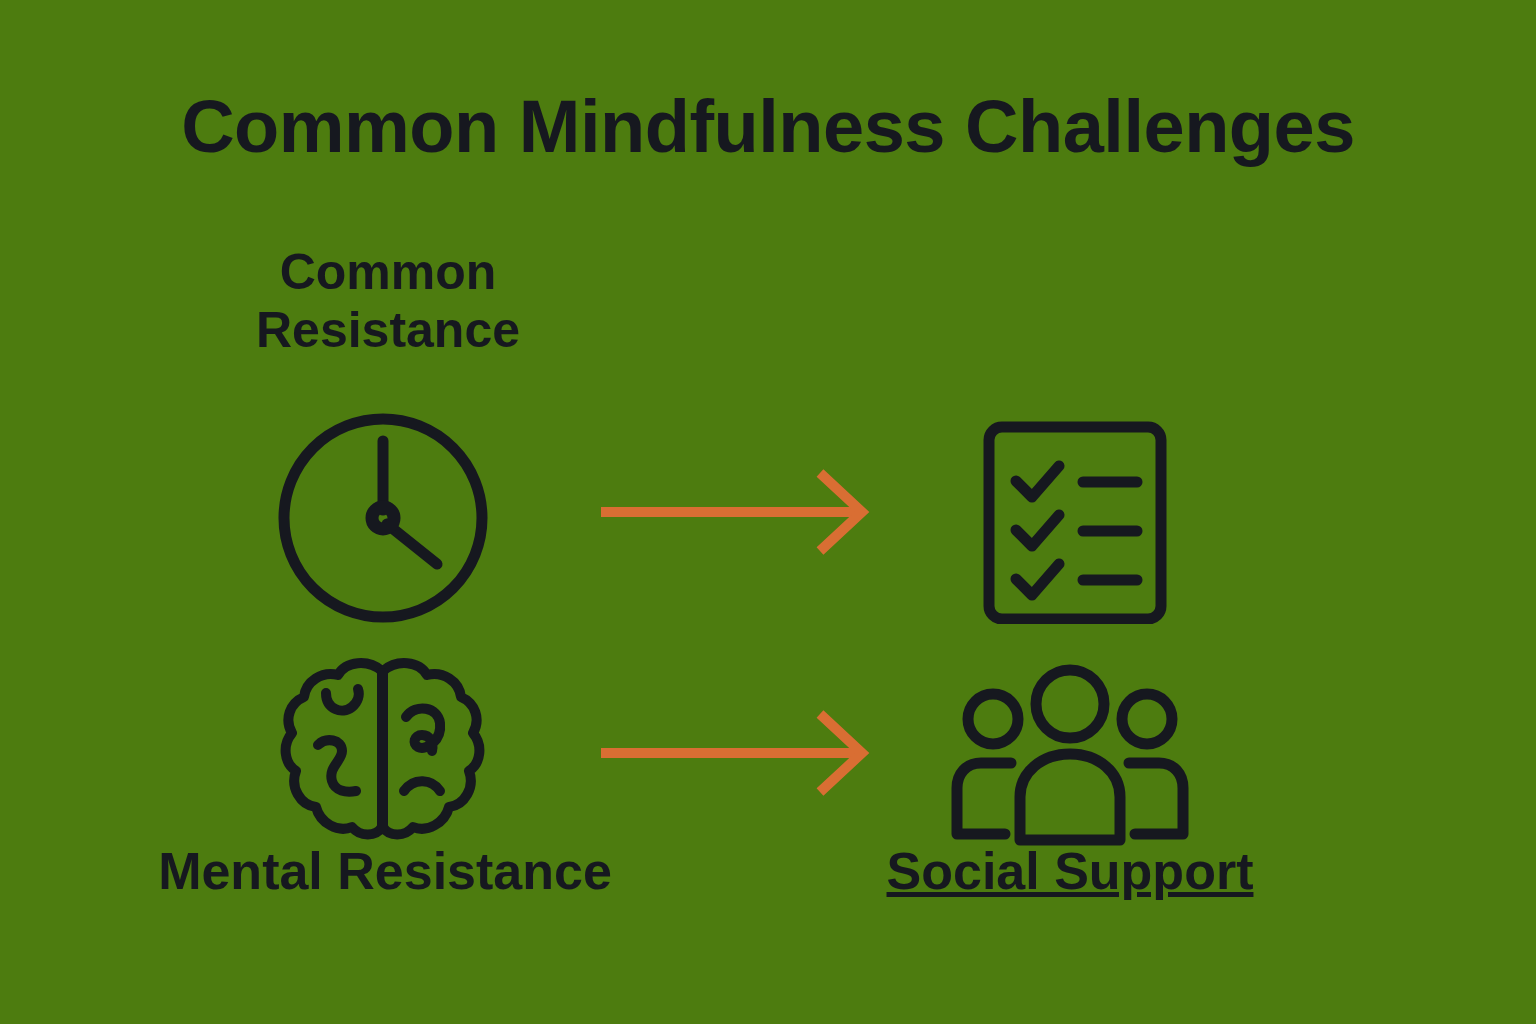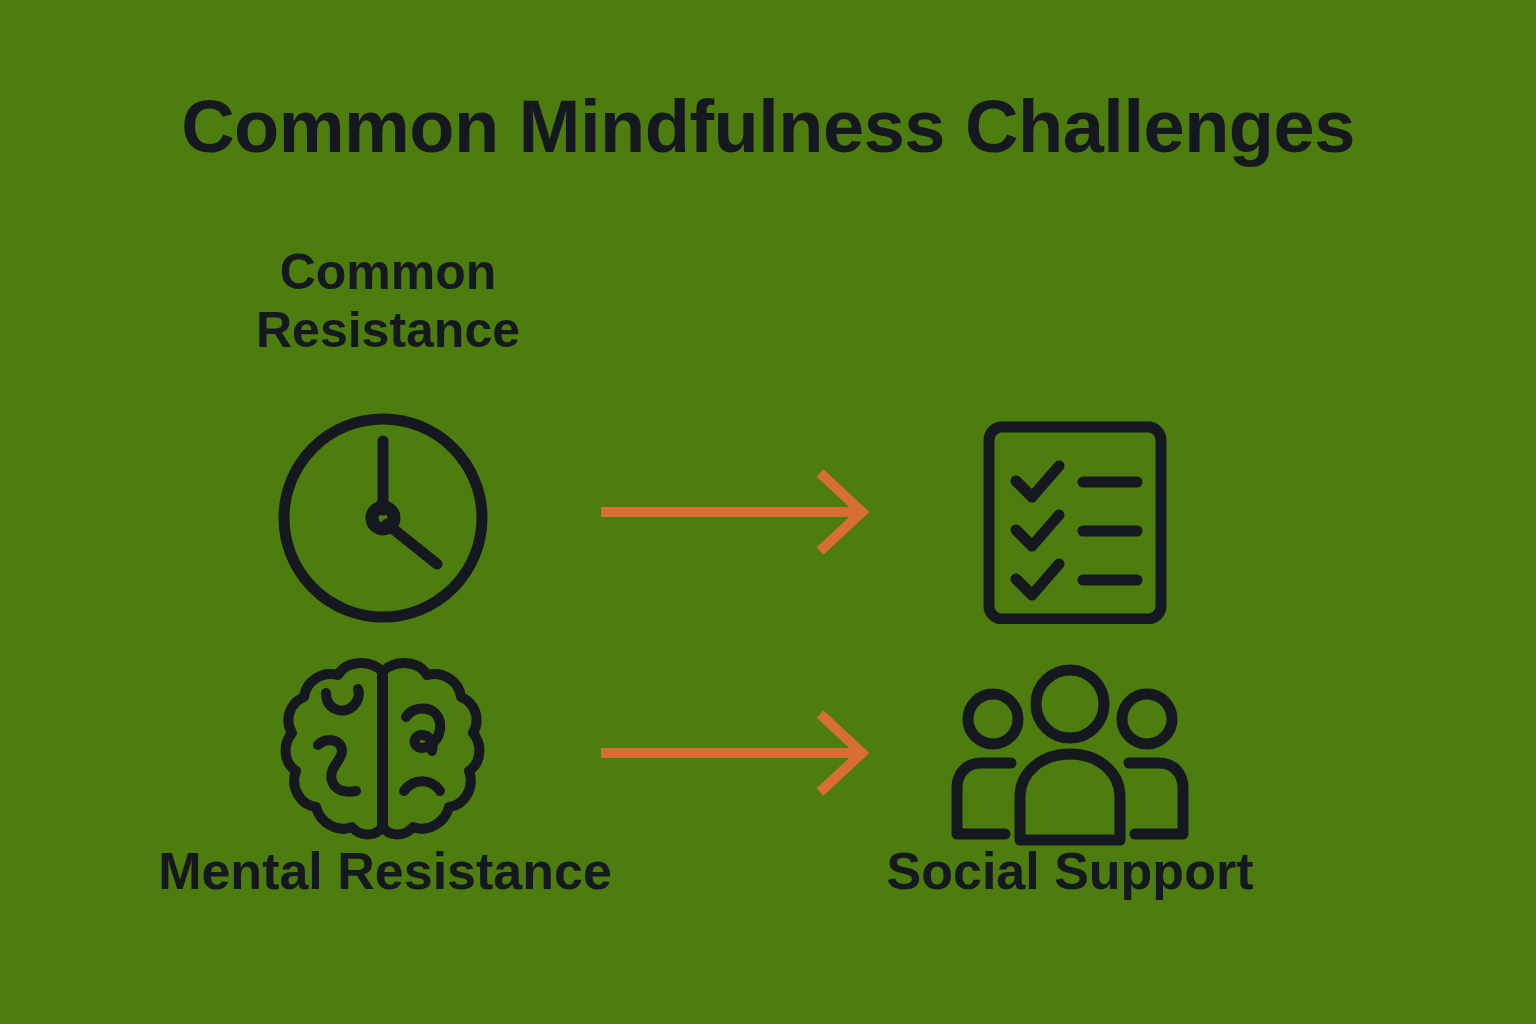--- a/index.html
+++ b/index.html
@@ -57,21 +57,21 @@
     top: 843px;
     width: 560px;
     text-align: center;
     font-size: 52px;
     font-weight: 700;
     line-height: 1.1;
     color: #16181f;
     white-space: nowrap;
   }
   .col-label.left  { left: 105px; }
-  .col-label.right { left: 790px; }
+  .col-label.right { left: 790px; text-decoration: underline; }
 
   
   .icon-slot { position: absolute; }
   .icon-clock     { left: 277px; top: 412px; width: 212px; height: 212px; }
   .icon-checklist { left: 975px; top: 412px; width: 200px; height: 212px; }
   .icon-brain     { left: 280px; top: 657px; width: 205px; height: 185px; }
   .icon-group     { left: 945px; top: 662px; width: 250px; height: 185px; }
 
   .icon-slot svg { display: block; width: 100%; height: 100%; }
 

